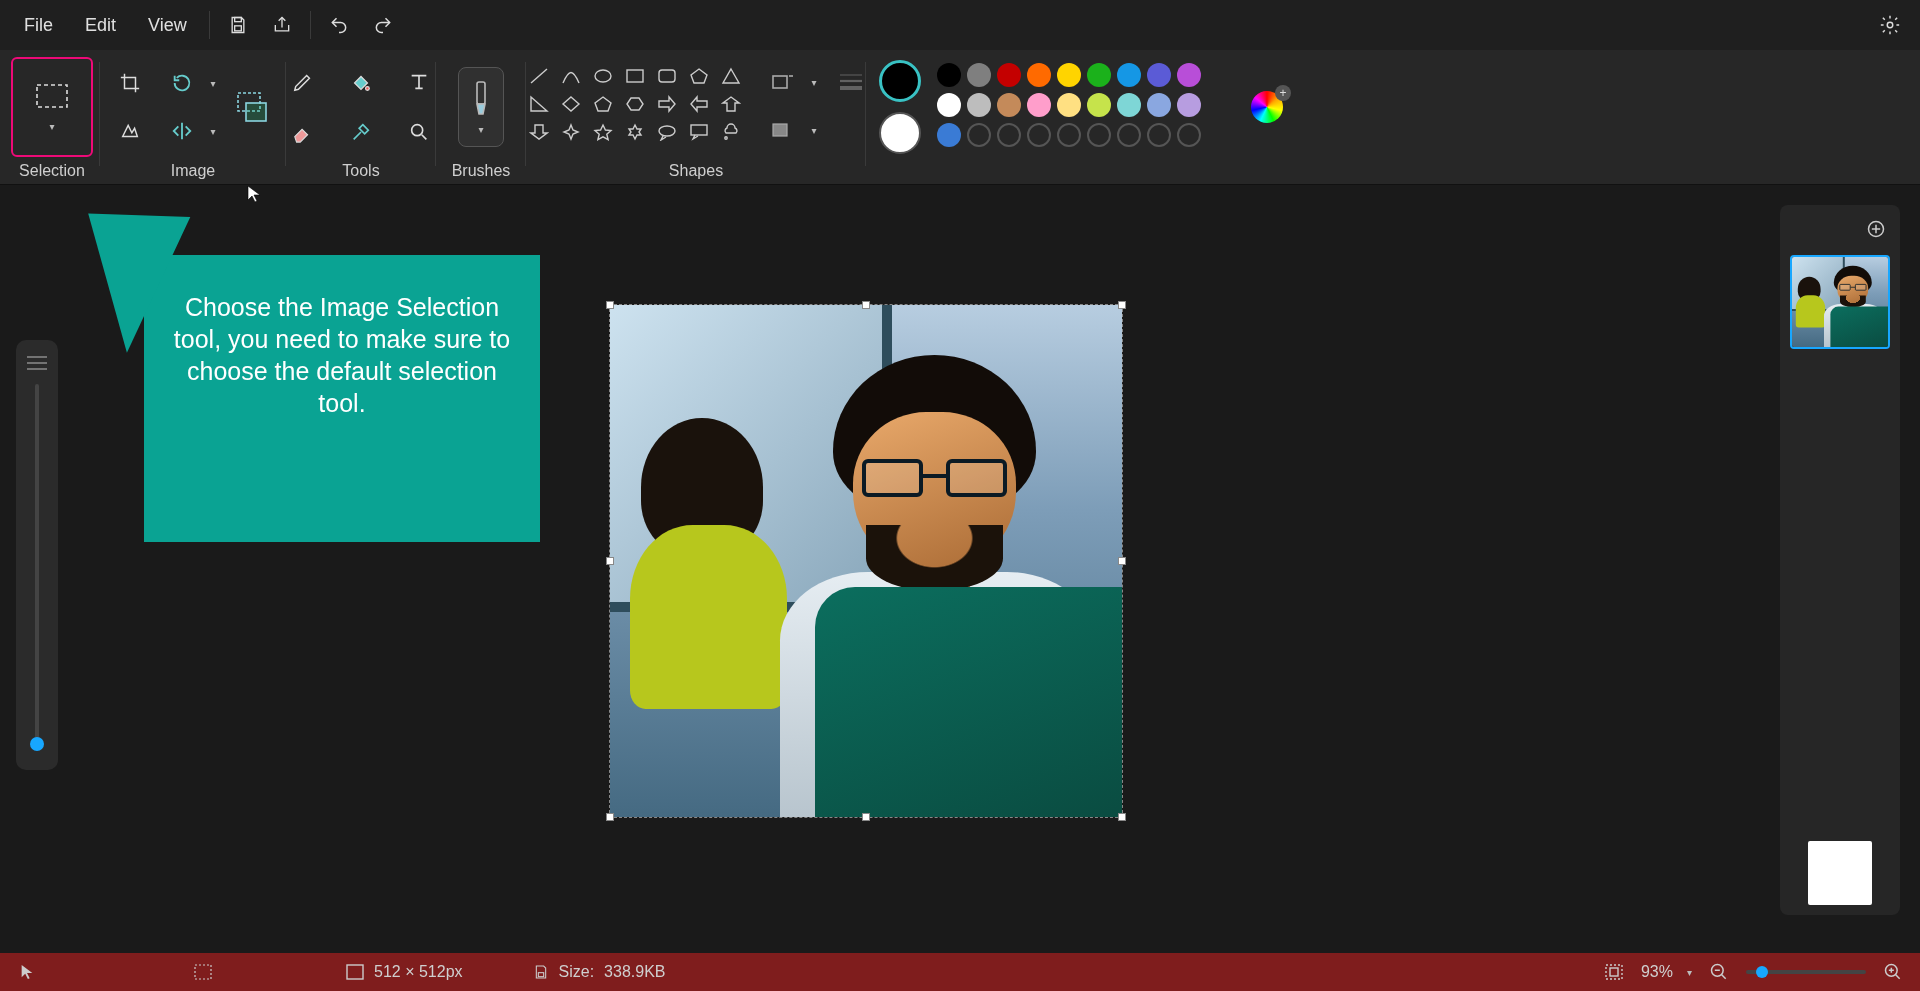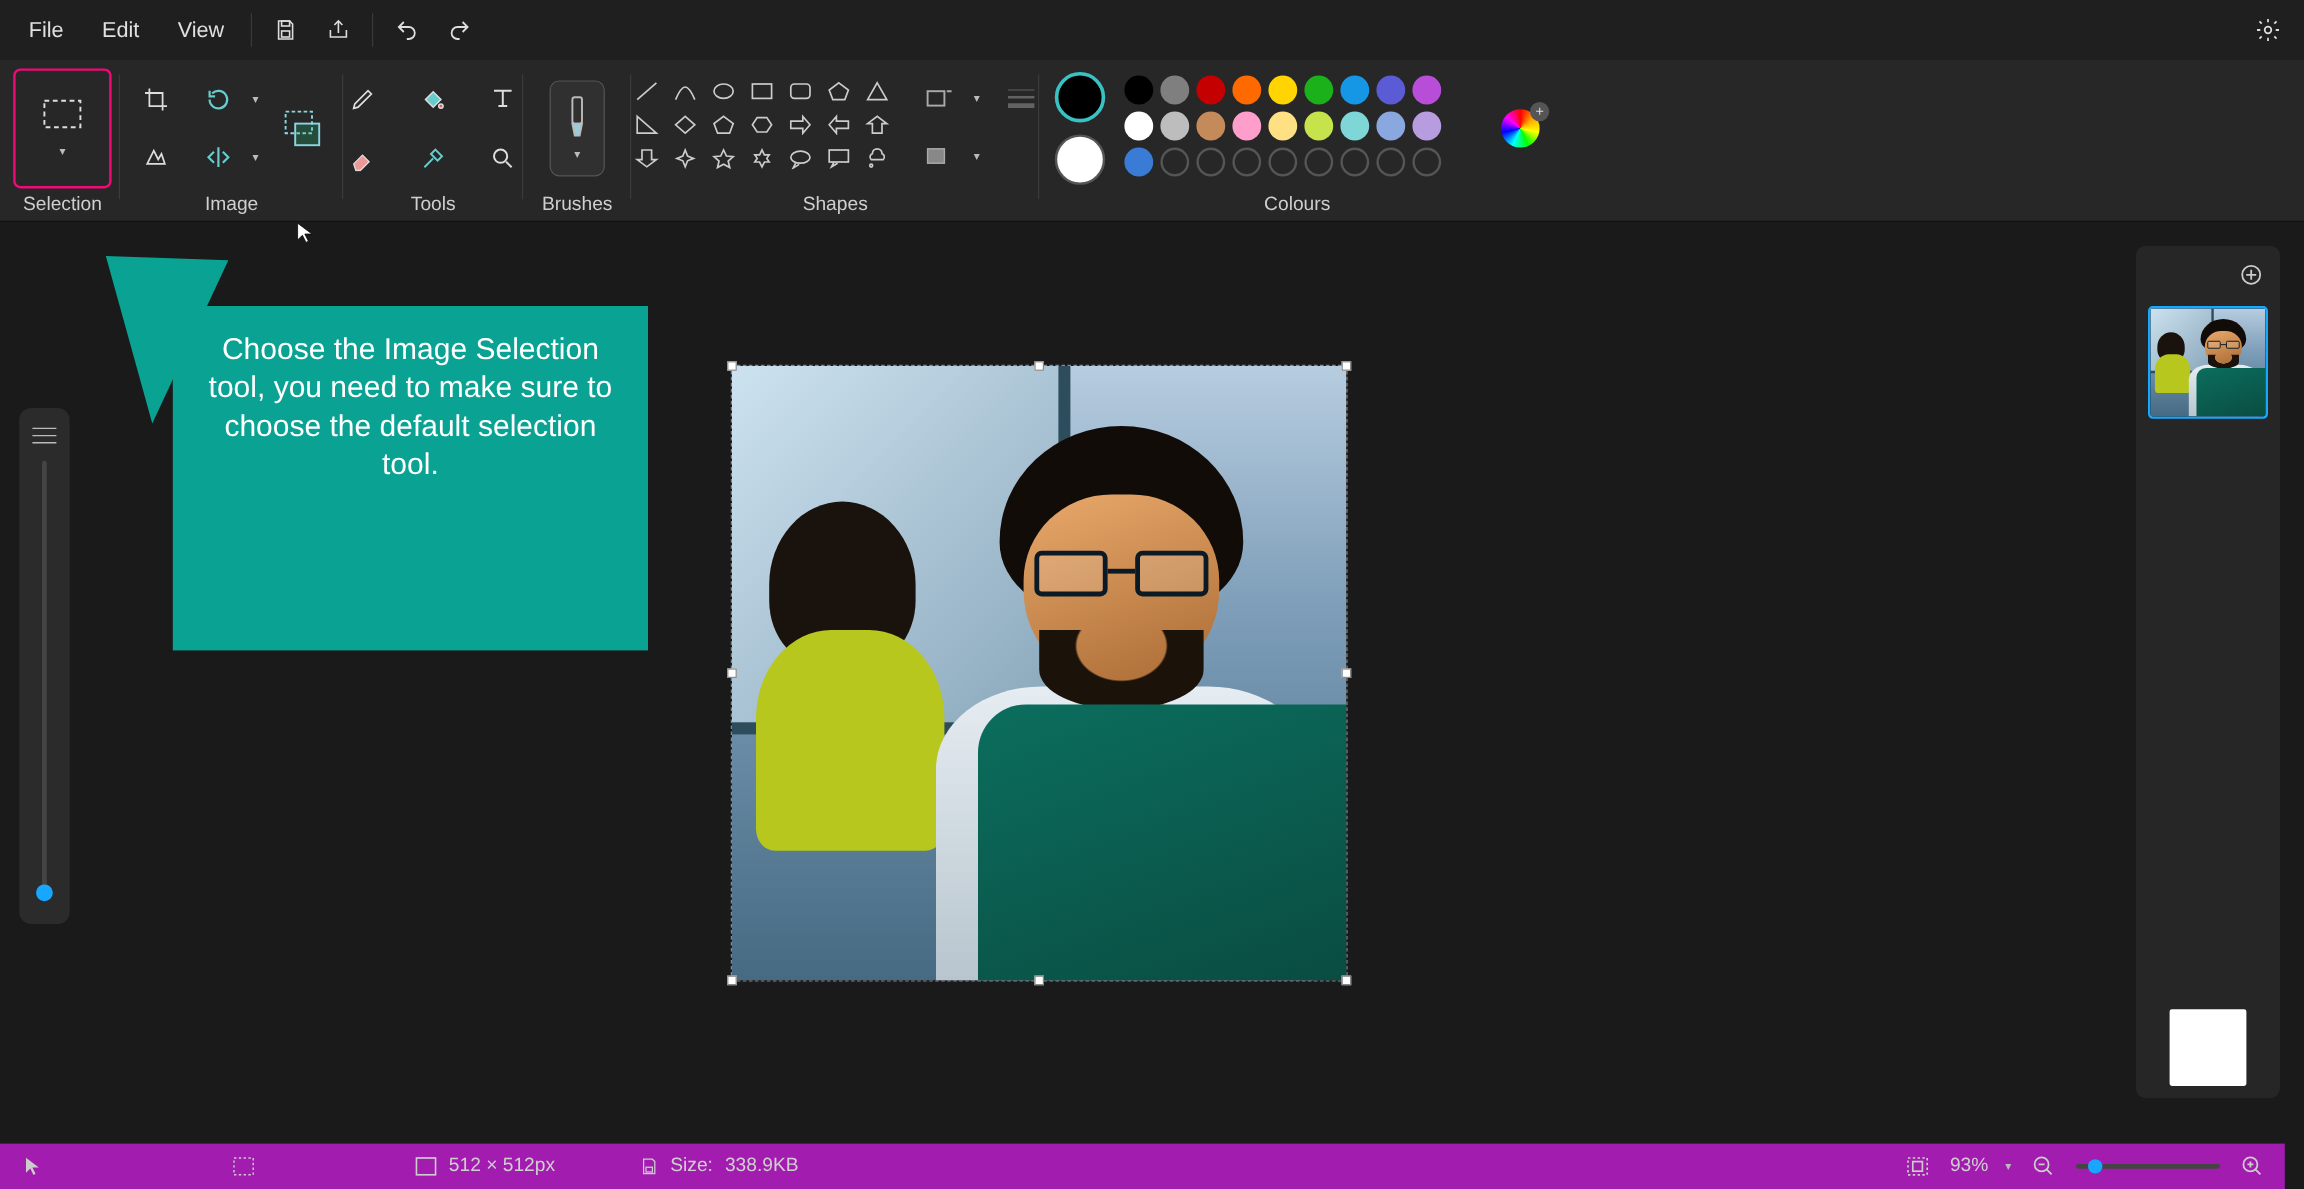--- a/index.html
+++ b/index.html
@@ -188,21 +188,21 @@
   background:radial-gradient(ellipse at 50% 20%, transparent 38%, #1b120a 40%);border-radius:0 0 50% 50%;}
 .photo .man .shirt{position:absolute;bottom:0;left:2%;width:96%;height:52%;
   background:linear-gradient(180deg,#e6edf2,#b8c5ce);border-radius:28% 28% 0 0;}
 .photo .man .neck{position:absolute;top:45%;left:40%;width:20%;height:10%;background:#c9854b;border-radius:0 0 40% 40%;}
 
 
 .callout{
   position:absolute; left:144px; top:70px;
   width: 396px; height: 287px;
   background:#0aa393;
-  color:#fff; padding: 20px 26px;
+  color:#fff; padding: 36px 26px;
   font-size: 25px; line-height: 1.28; text-align:center;
 }
 .callout::before{
   content:"";
   position:absolute; left:-75px; top:-65px;
   width:0;height:0;
   border-right: 94px solid #0aa393;
   border-top: 40px solid transparent;
   border-bottom: 110px solid transparent;
   transform: rotate(25deg);
@@ -227,22 +227,22 @@
 .layers-panel .thumb{
   width:100px;height:94px;border:2px solid #17a7ff;border-radius:4px;overflow:hidden;
 }
 .layers-panel .thumb2{
   margin-top:auto;
   width:64px;height:64px;background:#fff;border-radius:2px;
 }
 
 
 .statusbar{
-  position:absolute;left:0;right:16px;bottom:0;height:38px;
-  background:#a21caf;
+  position:absolute;left:0;right:0;bottom:0;height:38px;
+  background:#7f1d1d;
   display:flex;align-items:center;padding:0 14px;gap:30px;
   font-size:16px;color:#cfcfcf;
 }
 .statusbar .spacer{flex:1}
 .statusbar .zoom-group{display:flex;align-items:center;gap:14px}
 .statusbar .zslider{width:120px;height:4px;background:#444;border-radius:2px;position:relative}
 .statusbar .zslider .zthumb{position:absolute;left:16px;top:50%;transform:translate(-50%,-50%);
   width:12px;height:12px;border-radius:50%;background:#17a7ff;}
 .statusbar .iconcell{width:26px;display:flex;justify-content:center}
 svg{display:block}
@@ -587,21 +587,20 @@
           <div class="swatch empty"></div>
           <div class="swatch empty"></div>
           <div class="swatch empty"></div>
           <div class="swatch empty"></div>
           <div class="swatch empty"></div>
           <div class="swatch empty"></div>
           <div class="swatch empty"></div>
         </div>
       <div class="colorwheel"></div>
     </div>
-    <div class="group-label">Colours</div>
   </div>
 
 </div>
 
 <div class="workspace">
 
   <div class="sidebar-left">
     <svg width="24" height="18" stroke="#bbb">
         <path d="M2 3h20M2 9h20M2 15h20" stroke-width="1.2"></path>
       </svg>

